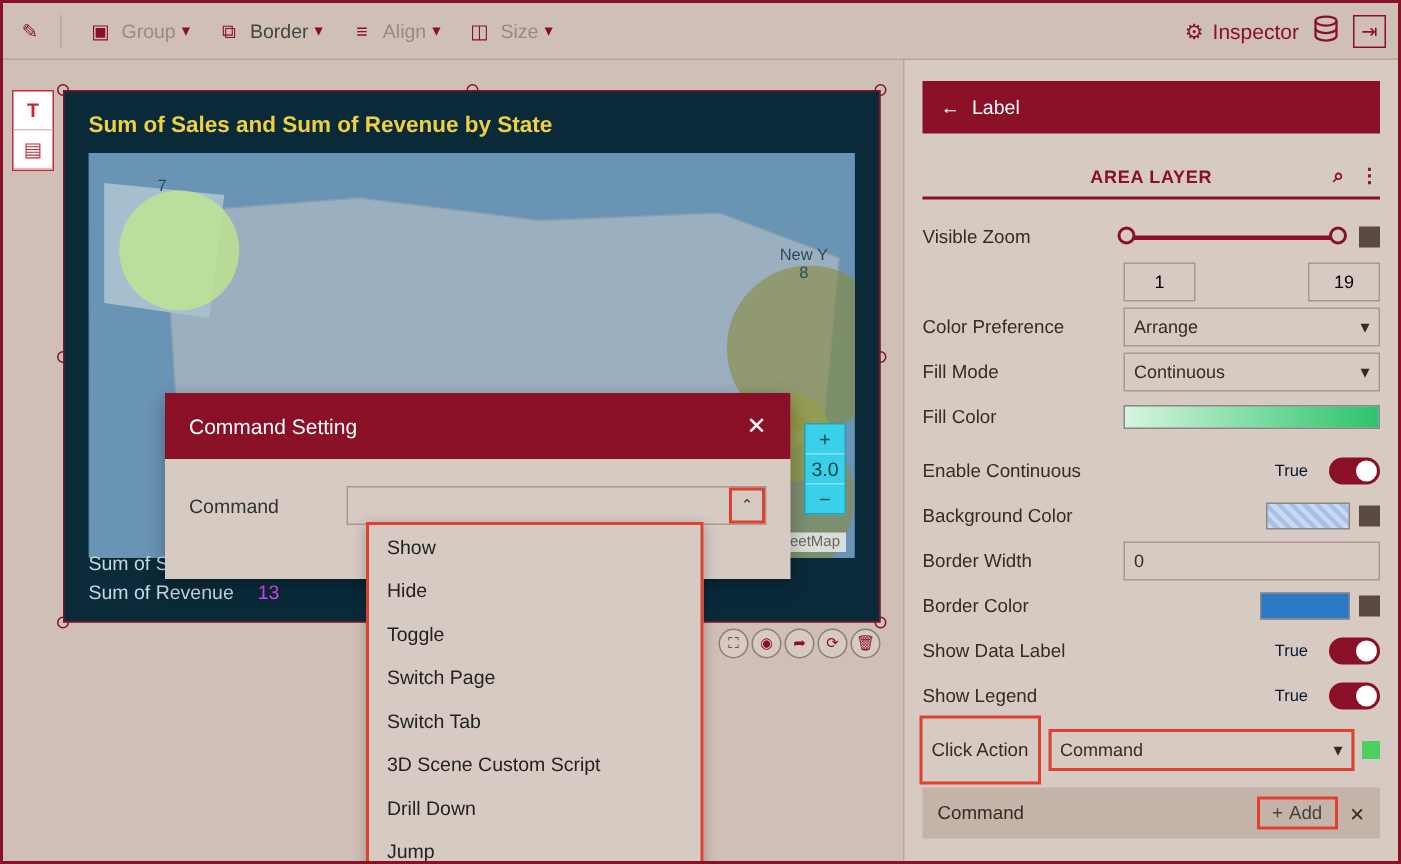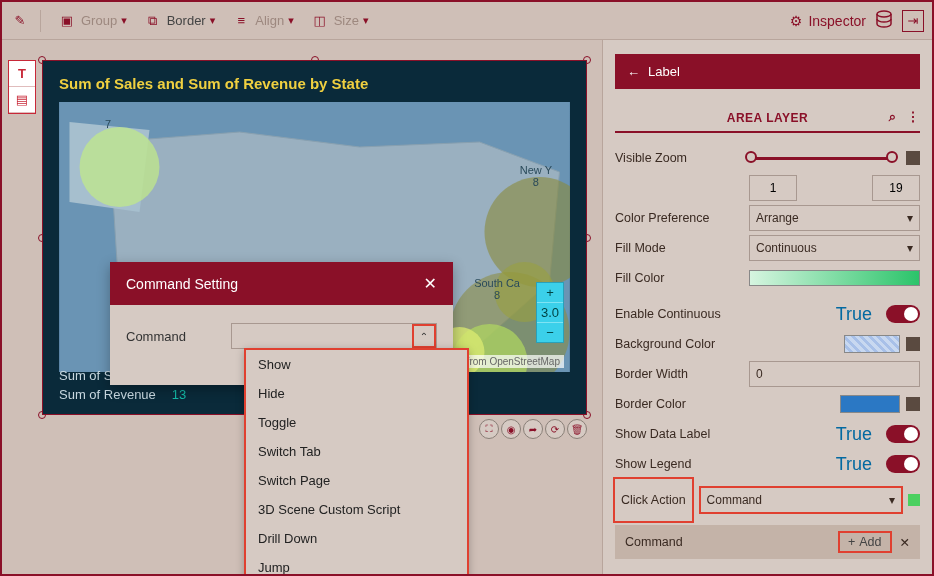--- a/index.html
+++ b/index.html
@@ -34,30 +34,30 @@
   .widget-title { color: #f0d040; font-size: 15px; font-weight: 600; padding: 14px 16px 10px; }
   .map { position: relative; margin: 0 16px 10px; height: 270px; background: linear-gradient(180deg,#5a86a8 0%, #4c7599 100%); overflow: hidden; }
   .map svg { width:100%; height:100%; }
   .map-label { position:absolute; font-size:11px; color:#2a4a5a; text-align:center; }
   .map-attrib { position:absolute; bottom:4px; right:6px; font-size:10px; color:#666; background:rgba(255,255,255,.7); padding:1px 4px; }
   .zoom-ctrl { position:absolute; right:6px; top:180px; width:28px; background:#3bd0ea; border:1px solid #2aa0b8; font-size:13px; text-align:center; color:#044; }
   .zoom-ctrl div { padding:2px 0; border-bottom:1px solid #7fe3f3; cursor:pointer; }
   .zoom-ctrl div:last-child { border-bottom:none; }
   .legend-rows { position:absolute; left:16px; bottom:10px; font-size:13px; color:#c8d8e0; }
   .legend-rows div { display:flex; gap:16px; align-items:center; padding:2px 0; }
-  .legend-rows .num { color:#14b8a6; }
+  .legend-rows .num { color:#d946ef; }
 
   .left-rail { position:absolute; left:6px; top:20px; width:28px; background:#fff; border:1px solid #c82838; }
   .left-rail div { width:26px; height:26px; display:flex; align-items:center; justify-content:center; color:#c82838; font-size:13px; border-bottom:1px solid #e0bcbc; }
 
   .widget-actions { position:absolute; right:0; bottom:-24px; display:flex; gap:2px; }
   .widget-actions span { width:20px; height:20px; border-radius:50%; border:1px solid #8a8078; background:#d6cac3; display:flex; align-items:center; justify-content:center; font-size:10px; color:#8a1028; cursor:pointer; }
 
   
-  .popup { position:absolute; left:108px; top:222px; width:343px; background:#d6cac3; box-shadow:0 4px 12px rgba(0,0,0,.3); z-index:5; }
+  .popup { position:absolute; left:108px; top:222px; width:417px; background:#d6cac3; box-shadow:0 4px 12px rgba(0,0,0,.3); z-index:5; }
   .popup-hdr { background:#8a1028; color:#fff; padding:12px 16px; font-size:14px; display:flex; align-items:center; justify-content:space-between; }
   .popup-hdr .x { cursor:pointer; font-size:16px; }
   .popup-body { padding:18px 16px 36px; }
   .cmd-row { display:flex; align-items:center; gap:10px; }
   .cmd-row label { font-size:13px; color:#333; width:95px; }
   .select-box { flex:1; height:26px; background:#d6cac3; border:1px solid #a89890; position:relative; }
   .select-caret { position:absolute; right:0; top:0; width:24px; height:24px; border:2px solid #e04030; display:flex; align-items:center; justify-content:center; font-size:10px; color:#333; }
 
   .dropdown { position:absolute; left:242px; top:308px; width:225px; background:#d6cac3; border:2px solid #e04030; z-index:6; box-shadow:0 2px 8px rgba(0,0,0,.25); }
   .dropdown .opt { padding:7px 12px; font-size:13px; color:#222; cursor:pointer; }
@@ -72,21 +72,21 @@
   .props { padding:2px 12px 0; font-size:12.5px; color:#3a2a22; overflow-y:auto; flex:1; }
   .prow { display:flex; align-items:center; min-height:30px; gap:8px; }
   .prow .plabel { width:126px; }
   .prow .pctrl { flex:1; display:flex; align-items:center; gap:6px; }
   .pselect { flex:1; height:26px; border:1px solid #a89890; background:#d6cac3; padding:0 6px; font-size:12px; display:flex; align-items:center; justify-content:space-between; cursor:pointer; }
   .pselect.highlight { outline:2px solid #e04030; outline-offset:-1px; }
   .pinput { width:48px; height:26px; border:1px solid #a89890; background:#d6cac3; text-align:center; font-size:12px; }
   .swatch { width:60px; height:18px; border:1px solid #888; }
   .toggle { width:34px; height:18px; border-radius:10px; background:#8a1028; position:relative; }
   .toggle::after { content:''; position:absolute; width:14px; height:14px; border-radius:50%; background:#fff; top:2px; right:2px; }
-  .true-label { font-size:18px; color:#0369a1; margin-left:auto; margin-right:6px; }
+  .true-label { font-size:11px; color:#0f172a; margin-left:auto; margin-right:6px; }
   .slider-track { flex:1; height:3px; background:#8a1028; border-radius:2px; position:relative; margin-right:6px; }
   .slider-track .knob { position:absolute; width:12px; height:12px; border-radius:50%; background:#d6cac3; border:2px solid #8a1028; top:-6px; }
   .color-sq { width:14px; height:14px; background:#5a4a40; }
   .plabel.highlight { outline:2px solid #e04030; padding:14px 6px; width:auto; }
 
   .cmd-add-row { background:#c4b3a8; margin-top:4px; display:flex; align-items:center; justify-content:space-between; padding:6px 10px; }
   .add-btn { border:2px solid #e04030; padding:2px 8px; font-size:12.5px; color:#444; display:flex; align-items:center; gap:4px; cursor:pointer; }
   .gradient-swatch { flex:1; height:16px; background:linear-gradient(90deg,#d6f5e0,#2bc46a); border:1px solid #888; }
   .hatch-swatch { width:56px; height:18px; background:repeating-linear-gradient(45deg,#c8d8f0,#c8d8f0 3px,#a8c0e8 3px,#a8c0e8 6px); border:1px solid #888; }
 </style>
@@ -212,22 +212,22 @@
             <span class="select-caret">⌃</span>
           </div>
         </div>
       </div>
     </div>
 
     <div class="dropdown">
       <div class="opt">Show</div>
       <div class="opt">Hide</div>
       <div class="opt">Toggle</div>
+      <div class="opt">Switch Page</div>
       <div class="opt">Switch Tab</div>
-      <div class="opt">Switch Page</div>
       <div class="opt">3D Scene Custom Script</div>
       <div class="opt">Drill Down</div>
       <div class="opt">Jump</div>
     </div>
   </div>
 
   <div class="side-panel">
     <div class="layers-bar">
       <span>←</span>
       <span>Label</span>

